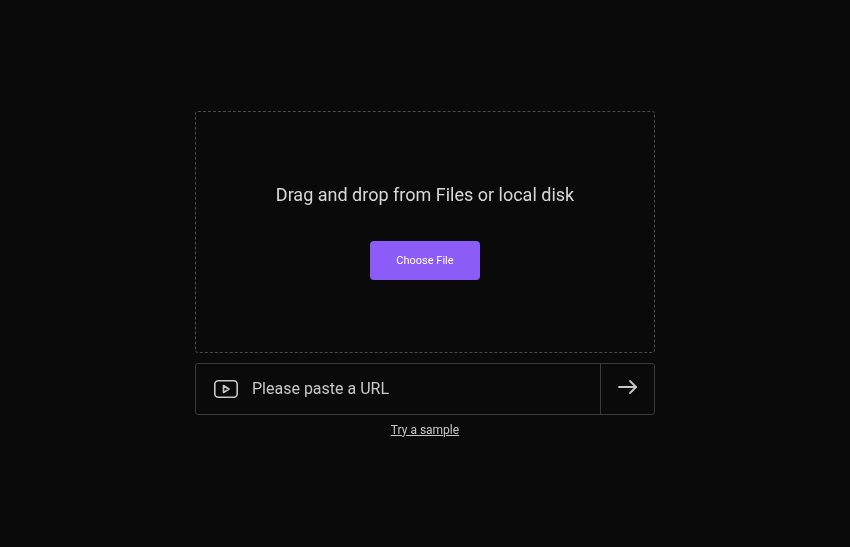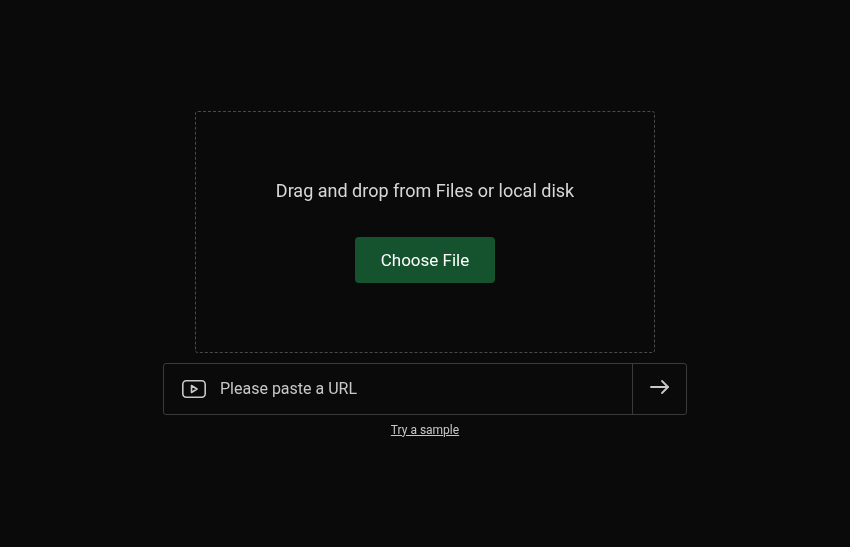--- a/index.html
+++ b/index.html
@@ -35,32 +35,32 @@
       justify-content: center;
       gap: 36px;
       cursor: pointer;
     }
     .dropzone-text {
       color: #d8d8d8;
       font-size: 18px;
       font-weight: 400;
     }
     .choose-file-btn {
-      background: #14532d;
+      background: #8b5cf6;
       color: #ffffff;
       border: none;
       padding: 13px 26px;
-      font-size: 17px;
+      font-size: 11px;
       font-weight: 400;
       border-radius: 4px;
       cursor: pointer;
       font-family: inherit;
     }
     .url-row {
-      width: 524px;
+      width: 460px;
       display: flex;
       border: 1px solid #3a3a3a;
       border-radius: 3px;
       overflow: hidden;
     }
     .url-input-wrap {
       flex: 1;
       display: flex;
       align-items: center;
       gap: 14px;

